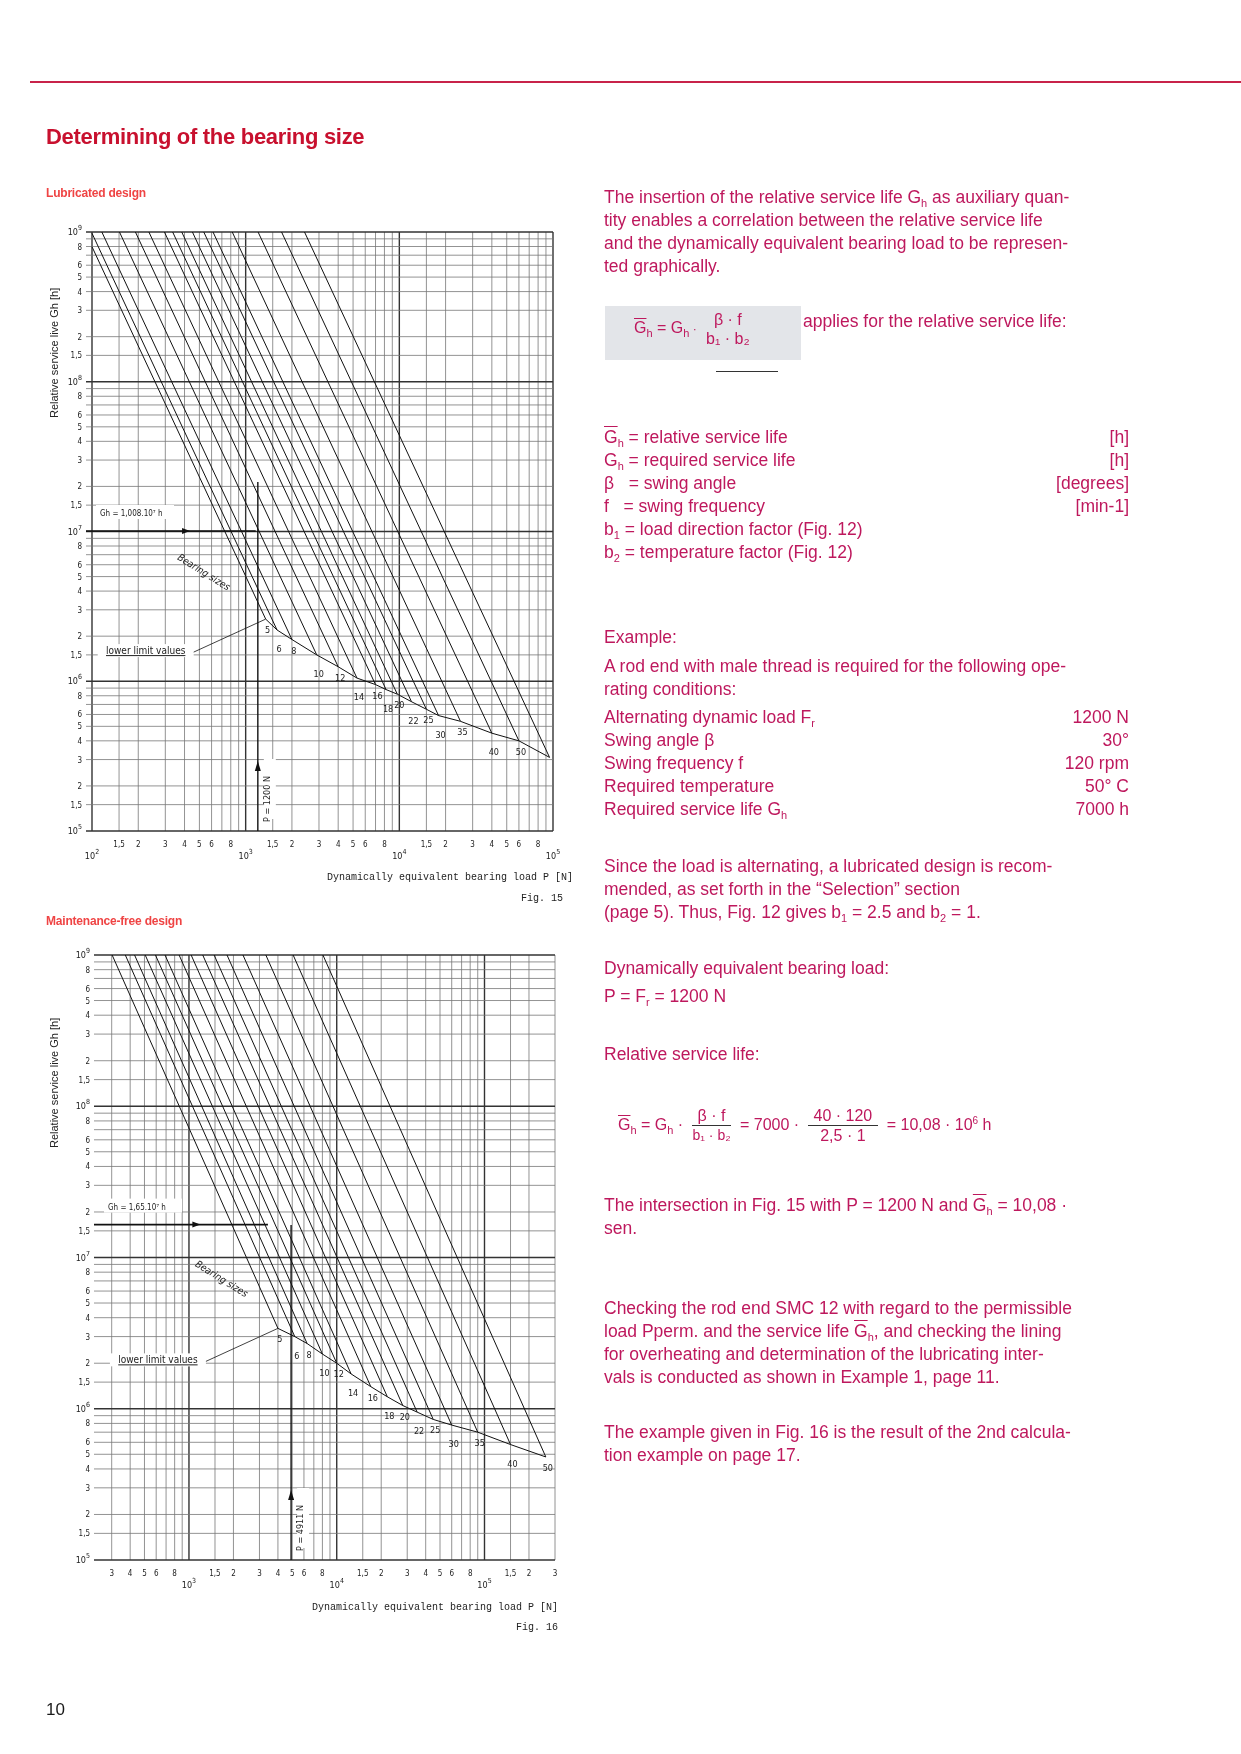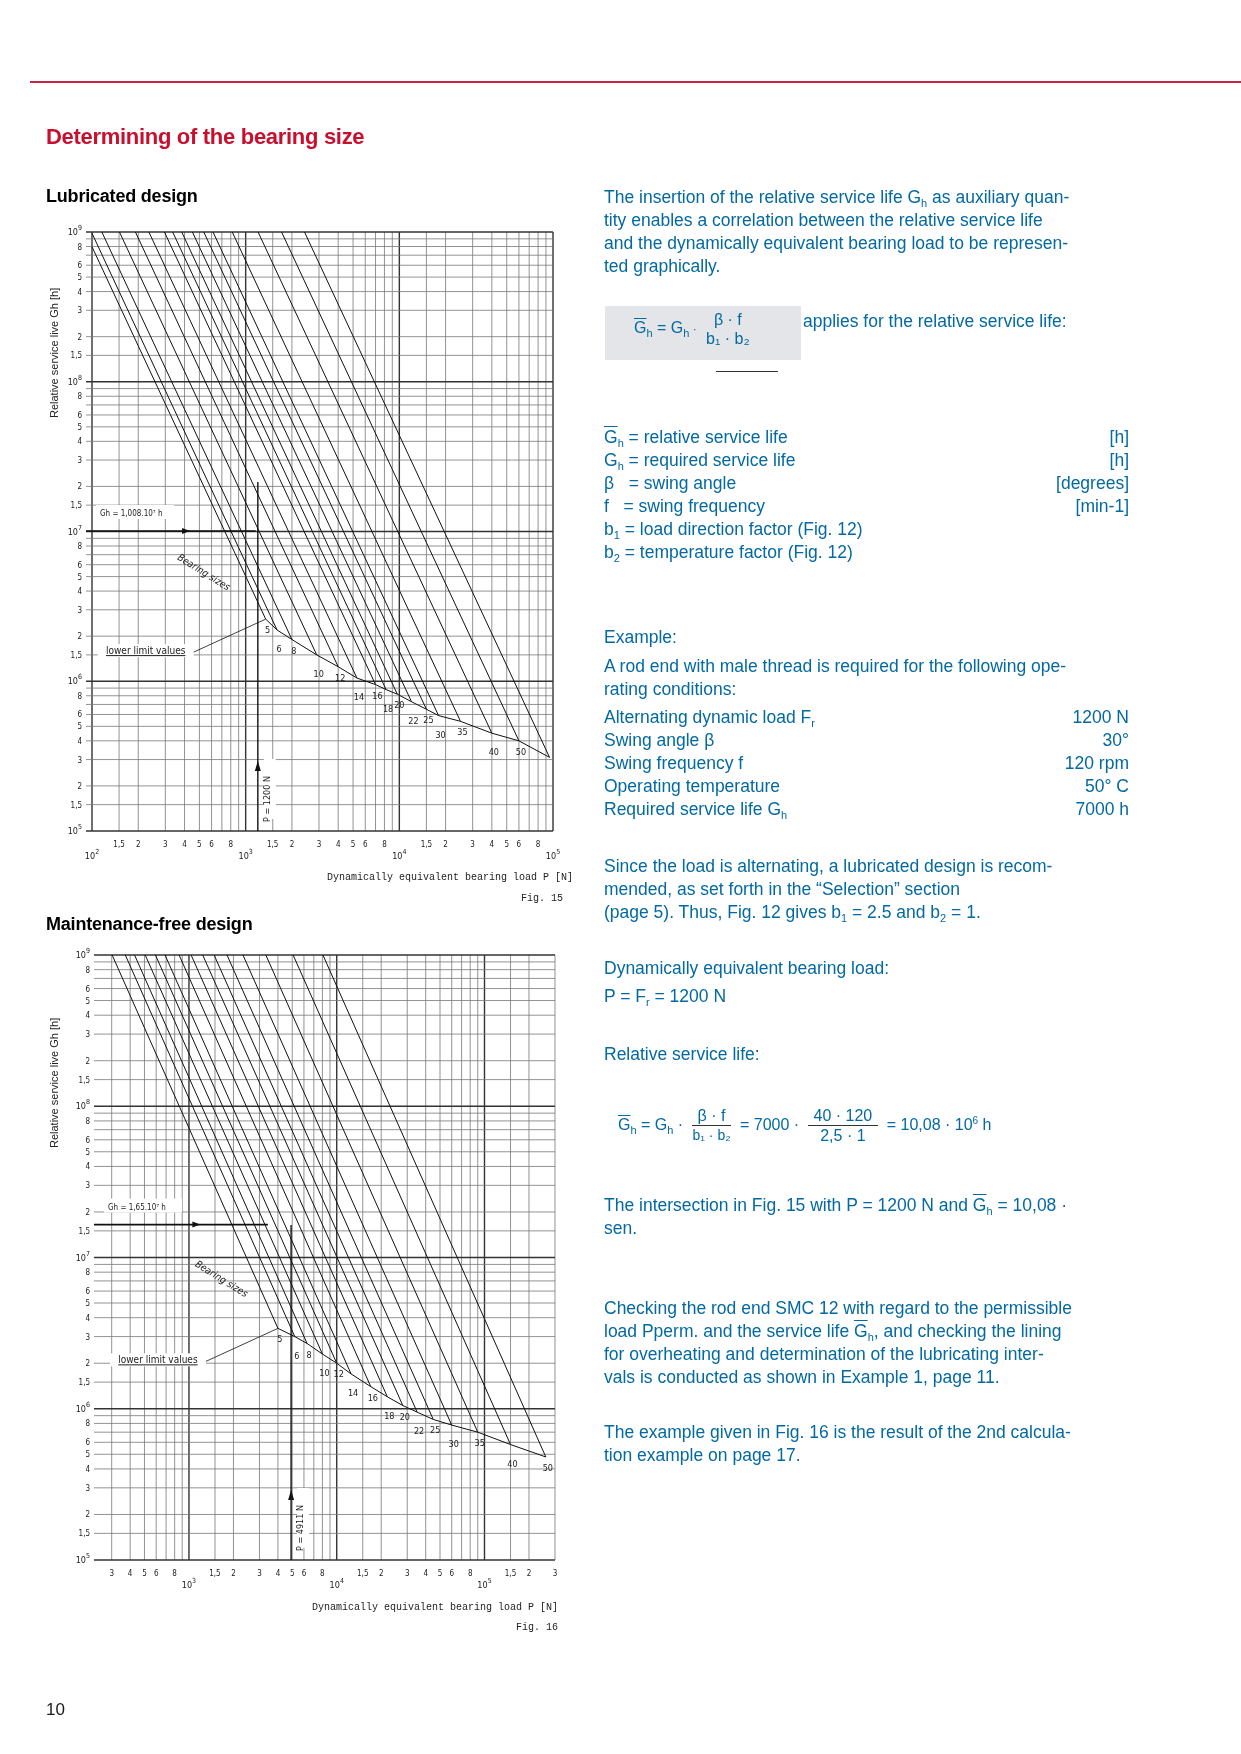--- a/index.html
+++ b/index.html
@@ -1,25 +1,25 @@
 <!DOCTYPE html>
 <html><head>
 <meta charset="utf-8">
 <style>
   html,body{margin:0;padding:0;background:#fff;}
   body{width:1241px;height:1754px;position:relative;overflow:hidden;
        font-family:"Liberation Sans","DejaVu Sans",sans-serif;color:#1a1a1a;}
   .rule{position:absolute;left:30px;right:0;top:81px;height:2px;background:#c8234a;}
   .h1{position:absolute;left:46px;top:124px;font-size:22px;font-weight:bold;color:#c8102e;letter-spacing:-0.3px;}
-  .h2{position:absolute;left:46px;font-size:18px;font-weight:bold;color:#000000;letter-spacing:-0.2px;}
+  .h2{position:absolute;left:46px;font-size:12px;font-weight:bold;color:#ef4444;letter-spacing:-0.2px;}
   .chart{position:absolute;}
   .chart svg{display:block;}
   .caption{position:absolute;font-size:10px;text-align:right;color:#222;font-family:Liberation Mono, monospace;}
   .ylabel{position:absolute;font-size:11px;color:#222;transform:rotate(-90deg);transform-origin:left top;white-space:nowrap;}
-  .col{position:absolute;left:604px;width:525px;font-size:17.5px;line-height:23px;color:#0369a1;}
+  .col{position:absolute;left:604px;width:525px;font-size:17.5px;line-height:23px;color:#be185d;}
   .row{display:flex;justify-content:space-between;}
   sub{font-size:11px;vertical-align:-4px;line-height:0;}
   sup{font-size:10px;vertical-align:6px;line-height:0;}
   .ov{text-decoration:overline;}
   .formula-box{position:absolute;left:605px;top:306px;width:196px;height:54px;background:#e3e5e9;}
   .frac{display:inline-flex;flex-direction:column;align-items:center;vertical-align:middle;font-size:16px;line-height:19px;}
   .pageno{position:absolute;left:46px;top:1700px;font-size:17px;}
 </style>
 </head>
 <body>
@@ -478,21 +478,21 @@
     </div>
     <div class="row">
       <span>Swing angle β</span>
       <span>30°</span>
     </div>
     <div class="row">
       <span>Swing frequency f</span>
       <span>120 rpm</span>
     </div>
     <div class="row">
-      <span>Operating temperature</span>
+      <span>Required temperature</span>
       <span>50° C</span>
     </div>
     <div class="row">
       <span>Required service life G<sub>h</sub></span>
       <span>7000 h</span>
     </div>
   </div>
 
 <div class="col" style="top:855px">
   <div>Since the load is alternating, a lubricated design is recom-</div>

